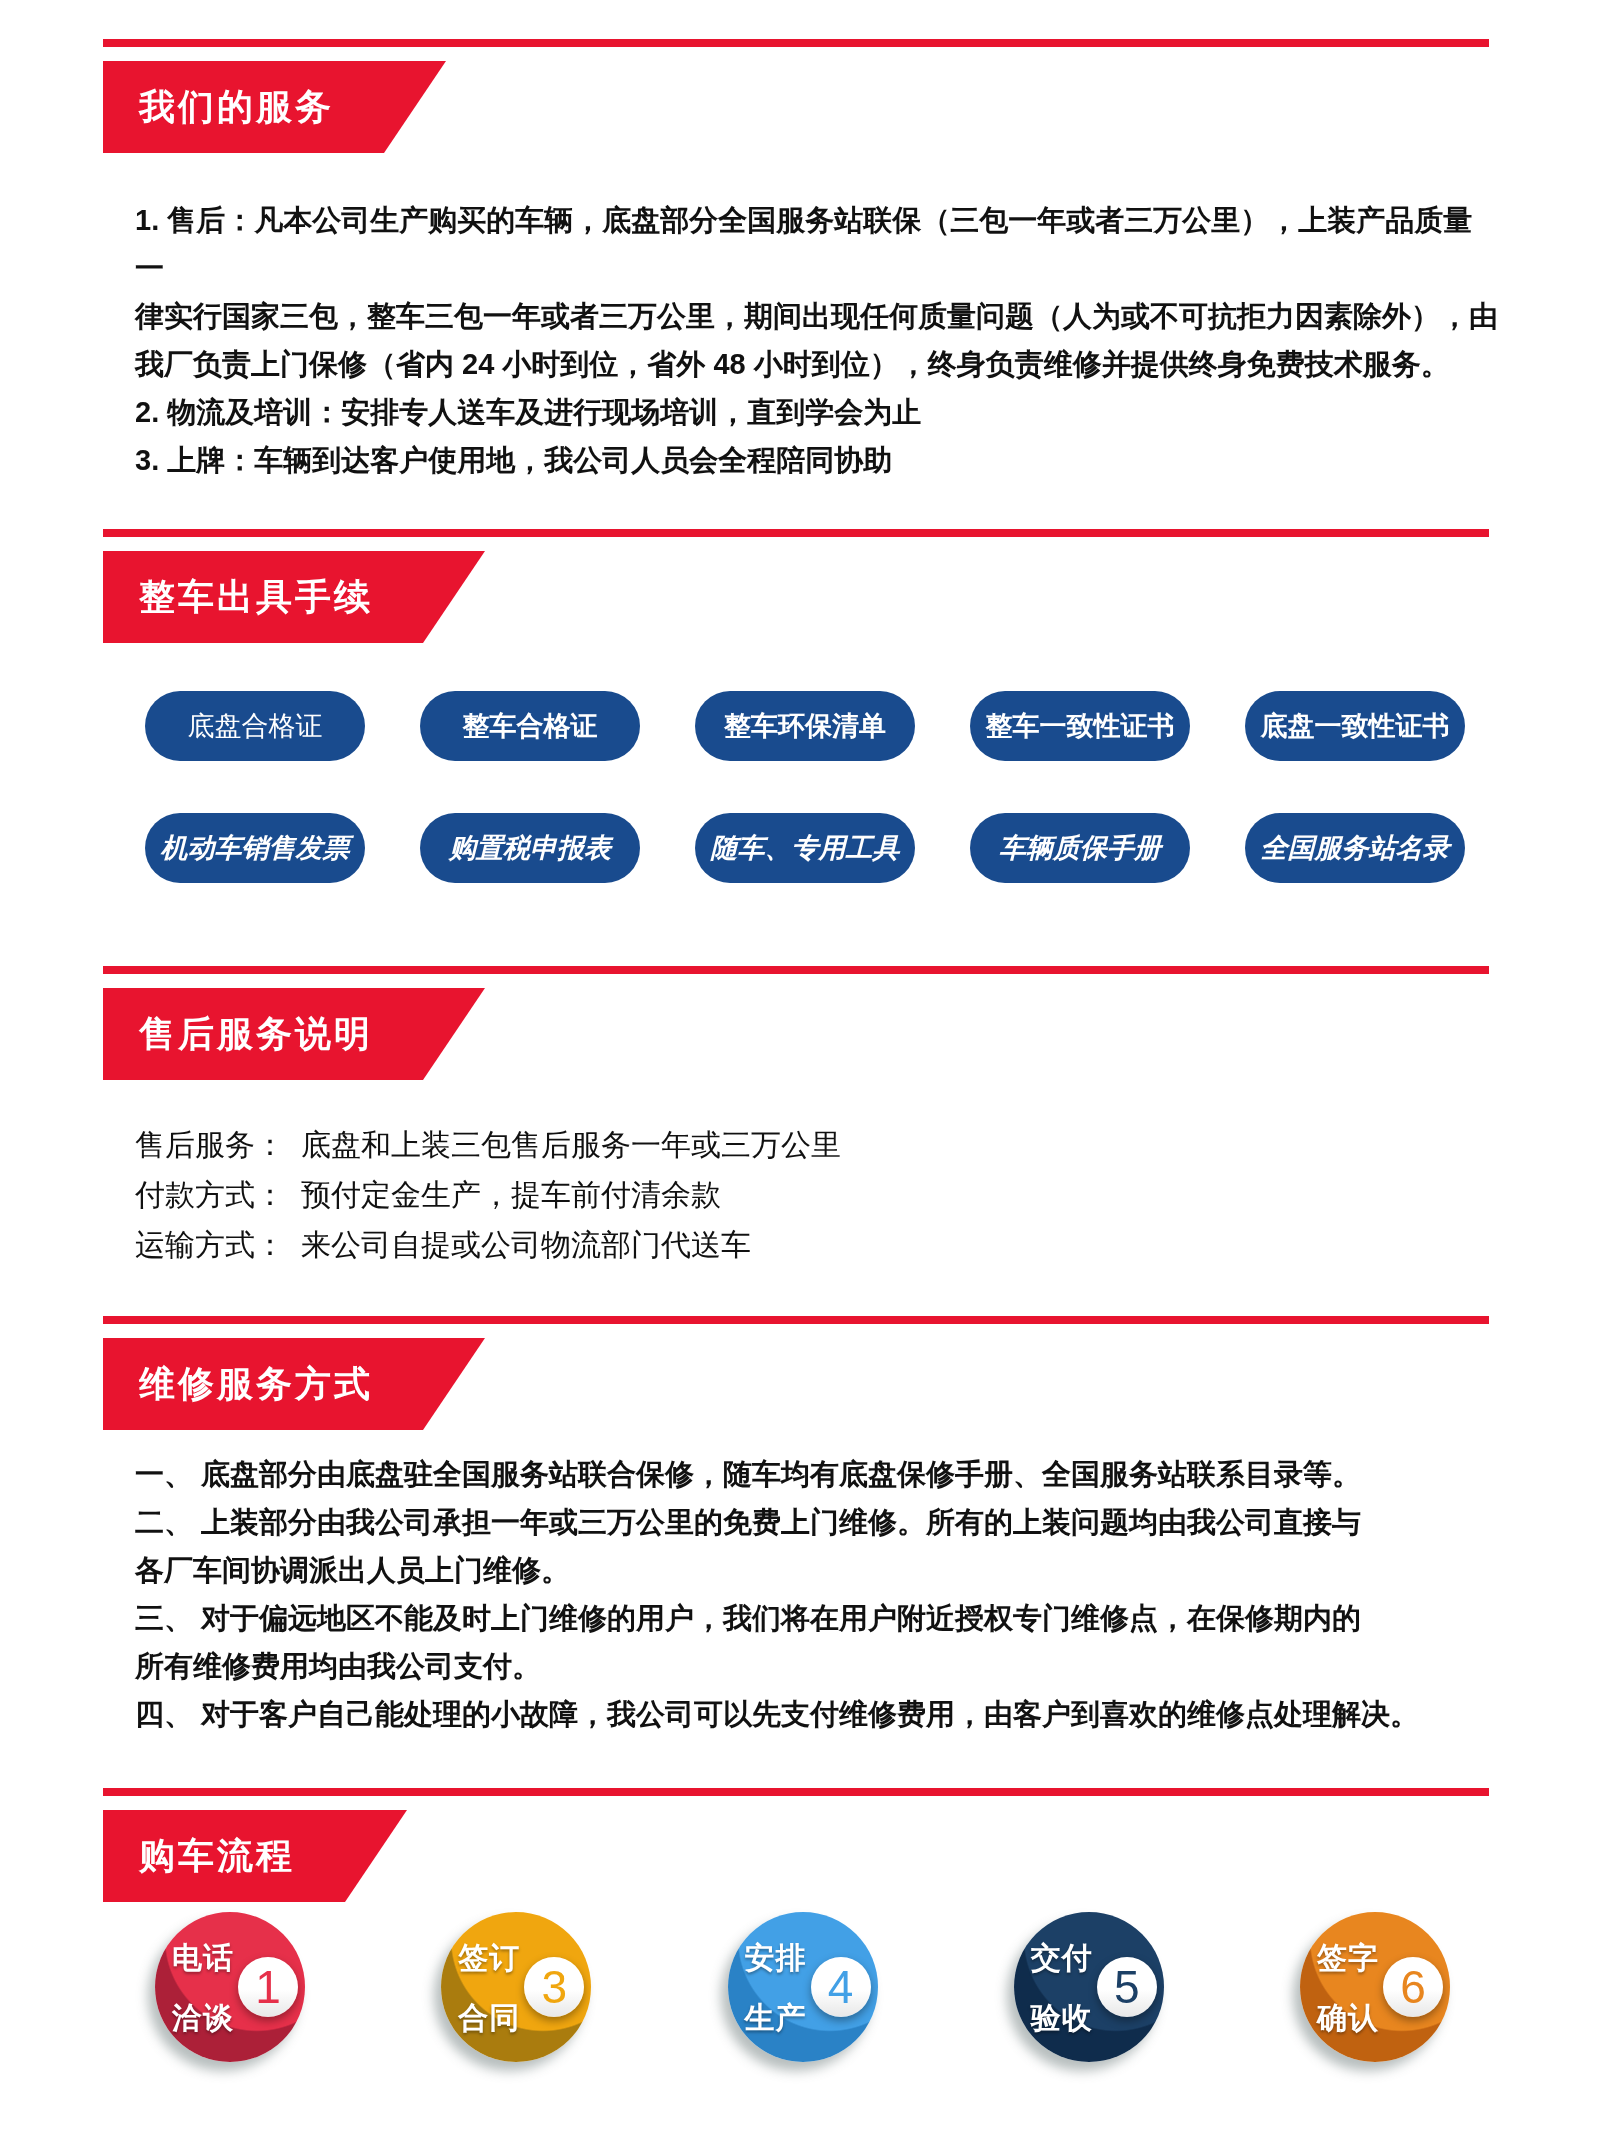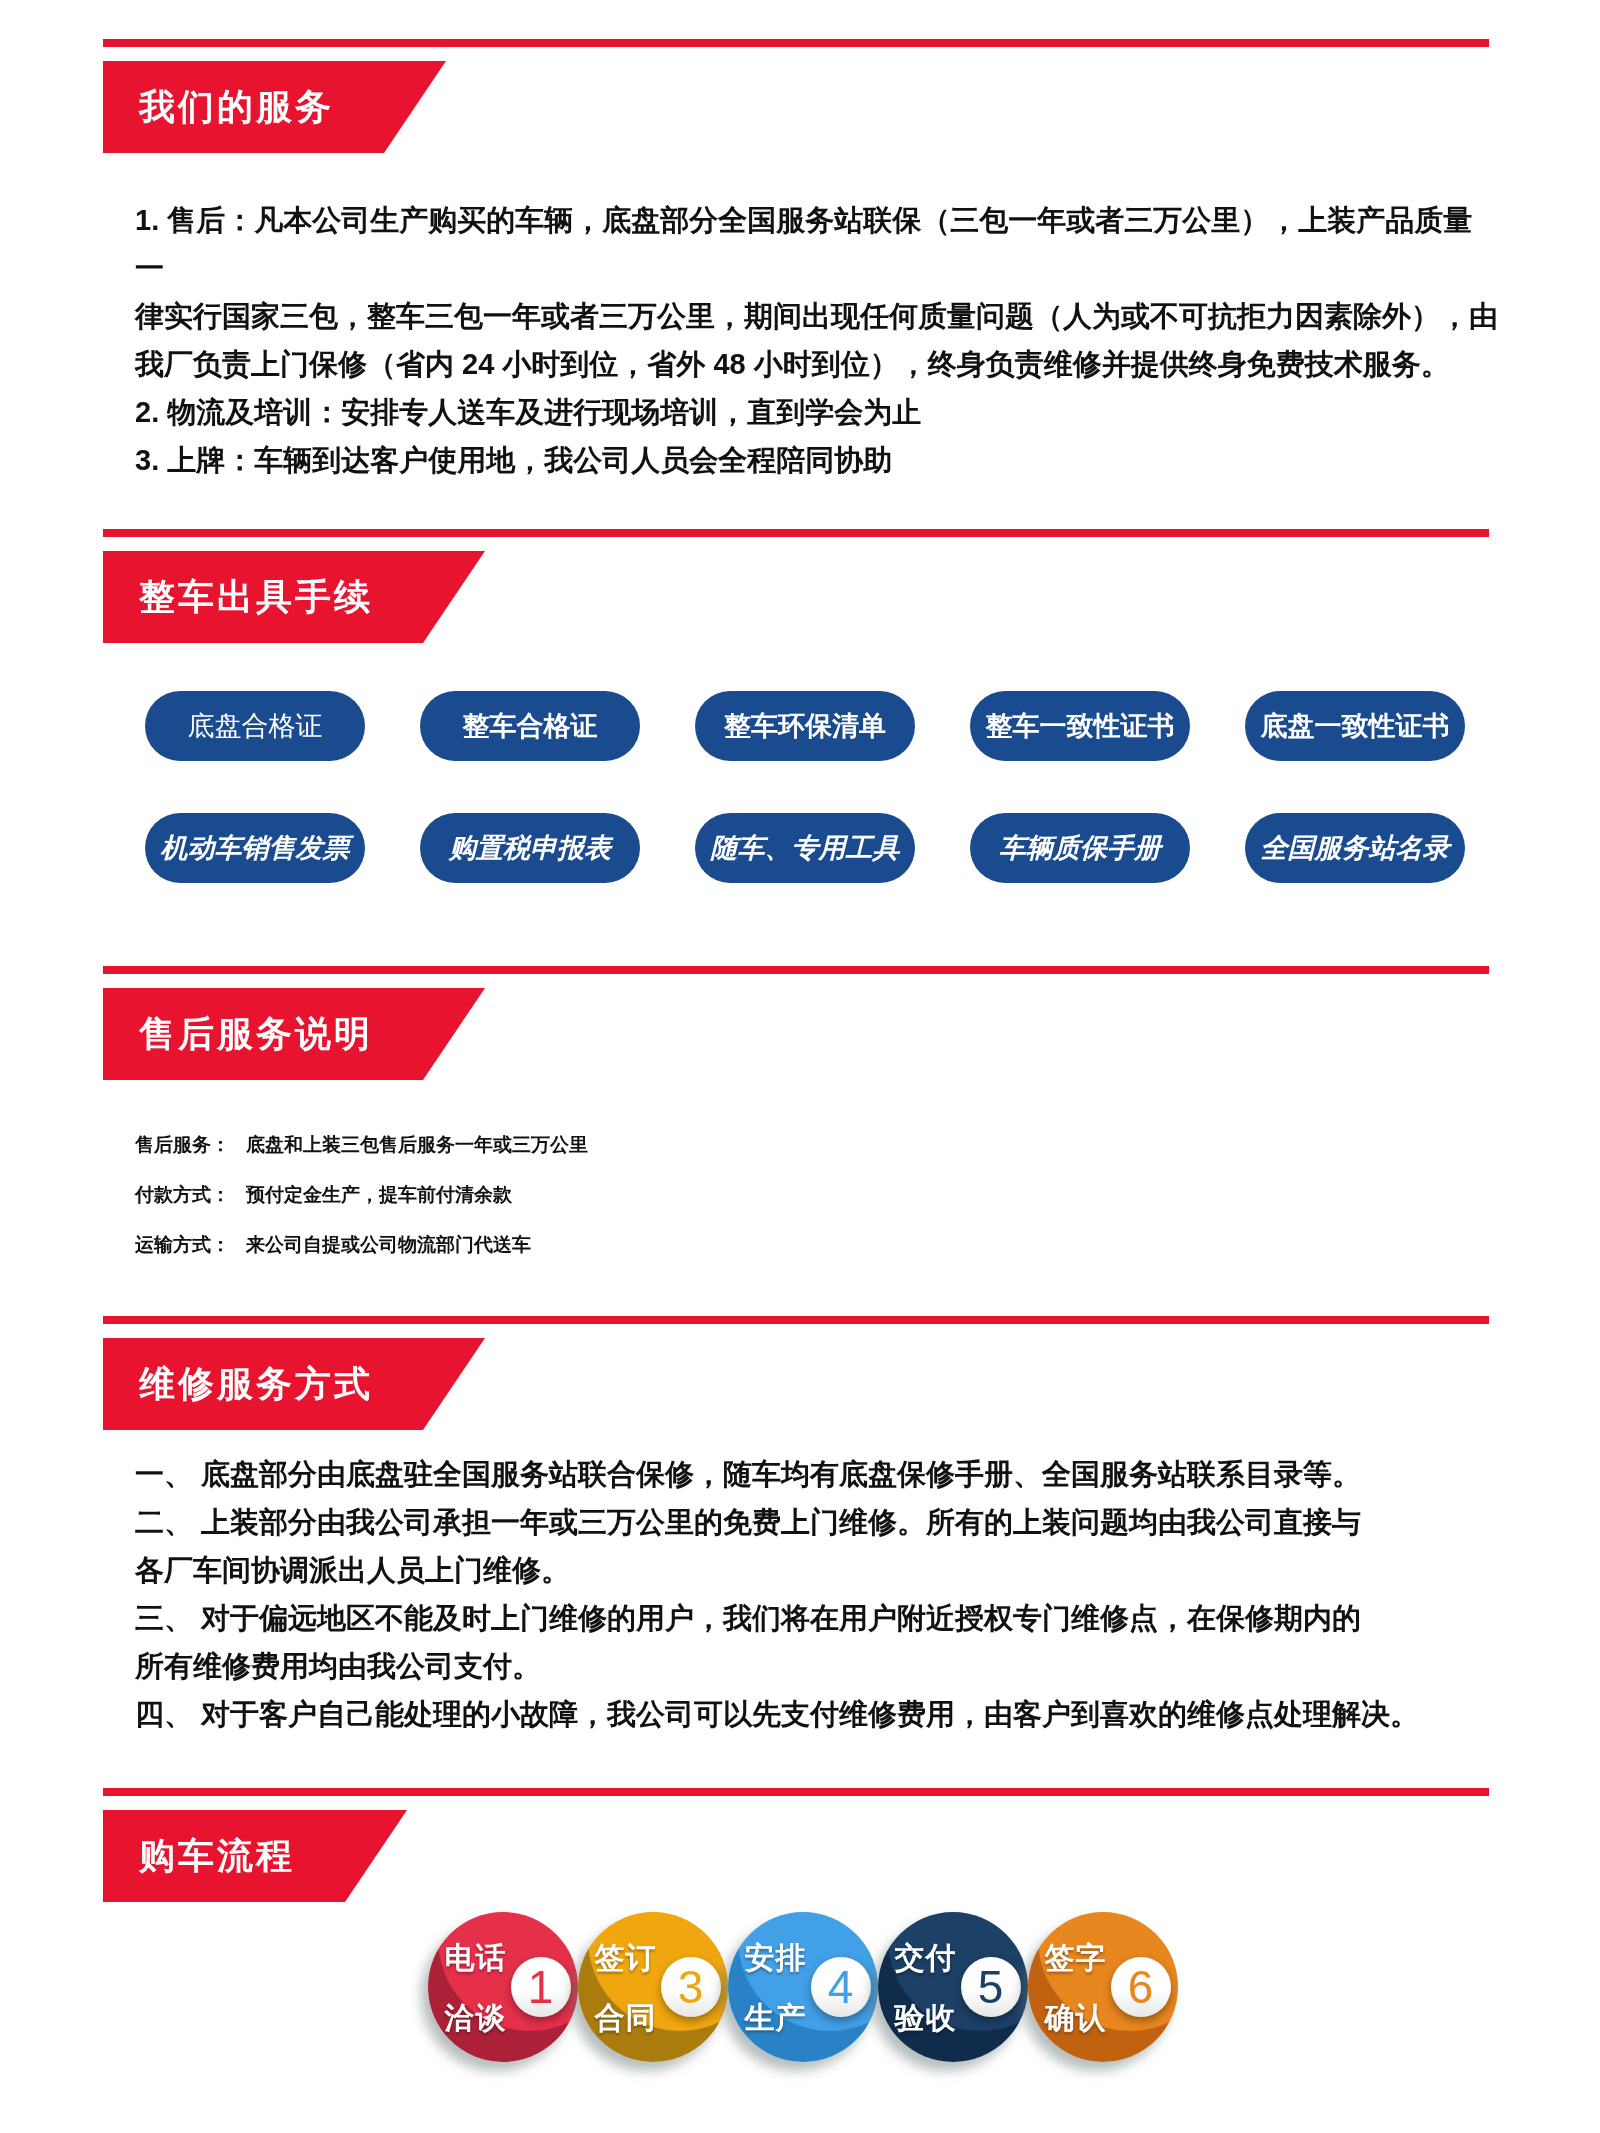--- a/index.html
+++ b/index.html
@@ -31,35 +31,35 @@
     color:#ffffff;font-size:36px;font-weight:700;letter-spacing:3px;
   }
 
   
   .para{margin:43px 100px 0 135px;}
   .para p{margin:0;font-size:29px;line-height:48px;font-weight:700;color:#111;}
   .para.repair{margin-top:20px;}
 
   
   .kv-block{margin:40px 100px 0 135px;}
-  .kv-row{font-size:19px;line-height:50px;font-weight:700;}
+  .kv-row{font-size:30px;line-height:50px;font-weight:400;}
   .kv-label{margin-right:16px;}
 
   
   .pill-row{display:flex;justify-content:space-between;margin:48px 135px 0 145px;}
   .pill-row.row2{margin-top:52px;font-style:italic;}
   .pill{
     width:220px;height:70px;border-radius:44px;background:#194b8e;
     color:#ffffff;display:flex;align-items:center;justify-content:center;
     font-size:27px;font-weight:700;text-align:center;
   }
   .pill.light{font-weight:400;}
 
   
-  .process-row{display:flex;justify-content:center;margin:10px 150px 0 155px;}
+  .process-row{display:flex;justify-content:space-between;margin:10px 150px 0 155px;}
   .step{position:relative;width:150px;height:150px;}
   .sphere{
     position:relative;width:150px;height:150px;border-radius:50%;
     background:radial-gradient(circle at 68% 18%, var(--cl) 57%, var(--cd) 58%);
     box-shadow:-7px 9px 12px rgba(96,110,110,0.45);
   }
   .step-l1,.step-l2{
     position:absolute;left:17px;color:#ffffff;font-size:30px;font-weight:700;
     text-shadow:0 2px 3px rgba(0,0,0,0.35);letter-spacing:1px;
   }

